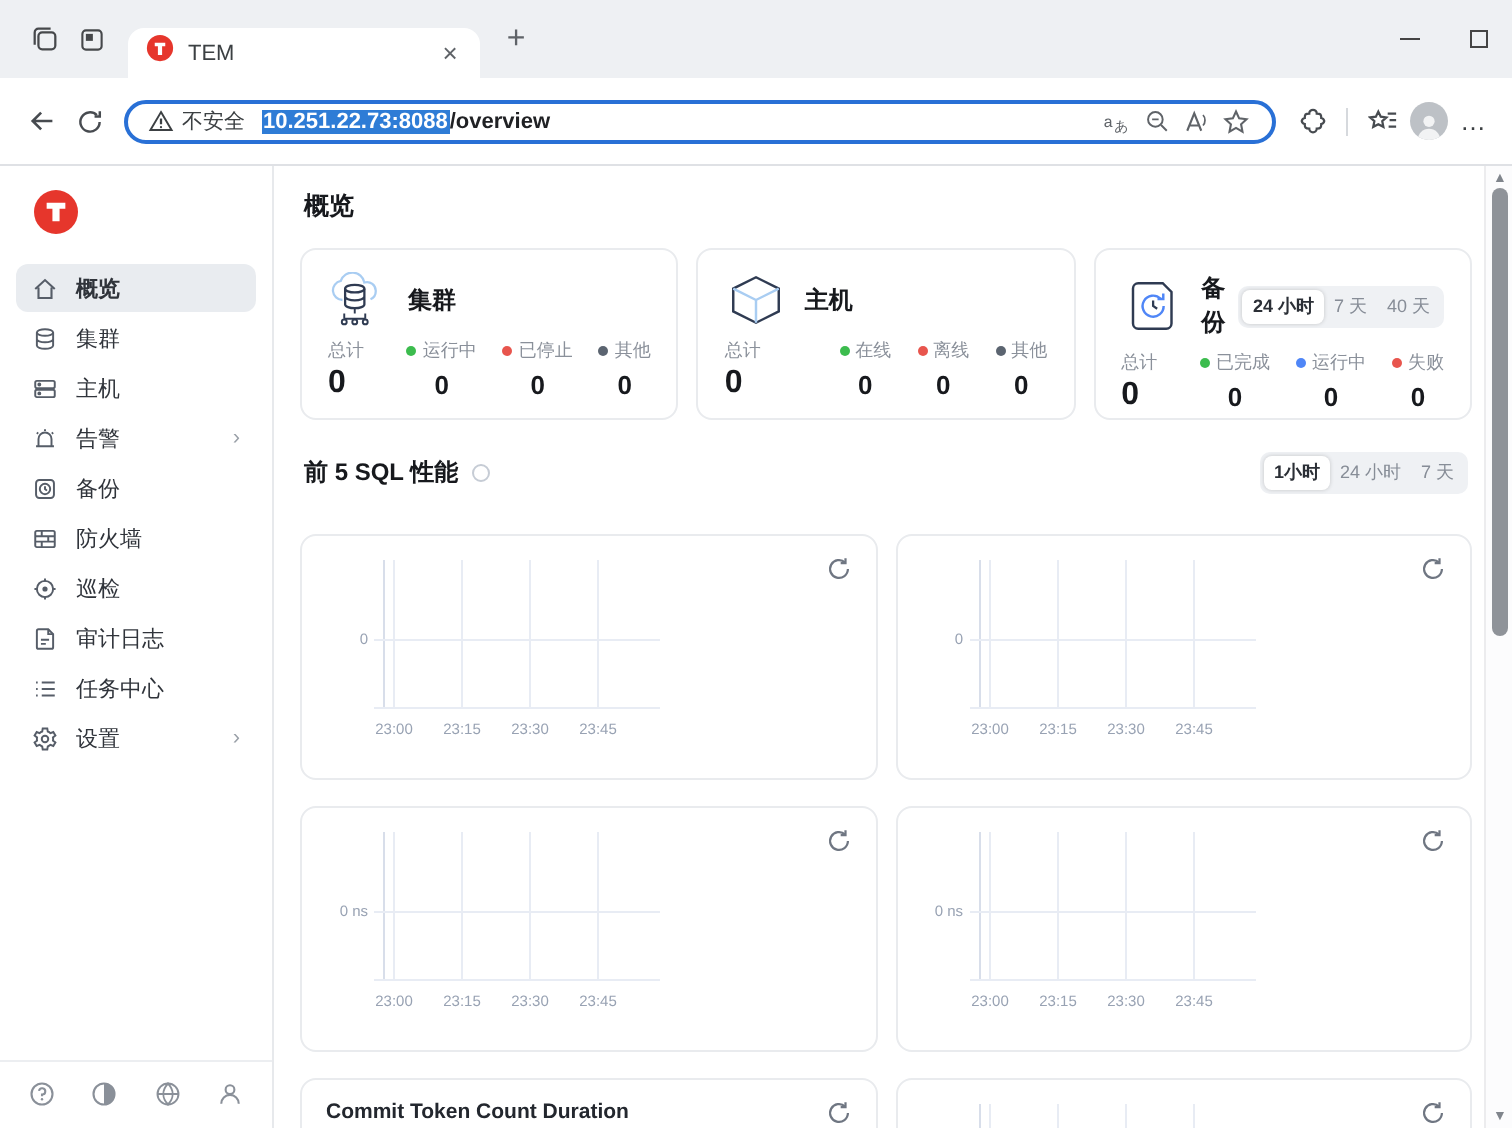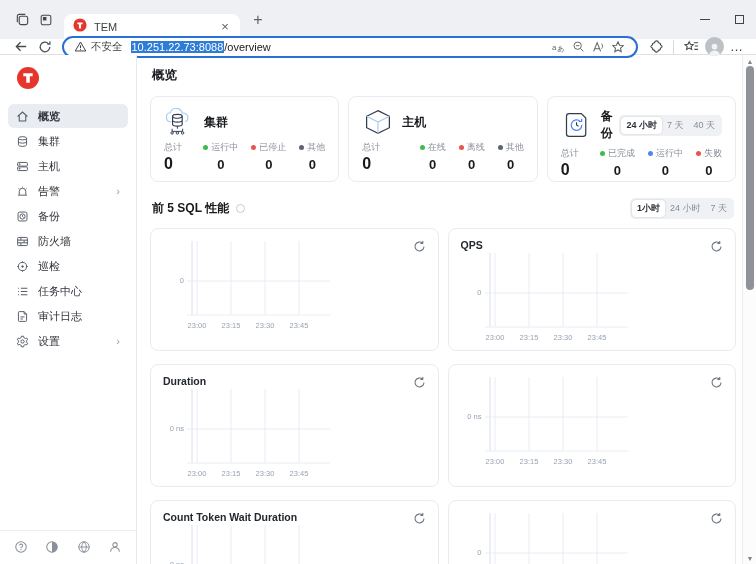--- a/index.html
+++ b/index.html
@@ -14,27 +14,27 @@
     display:flex; align-items:center; padding:0 7px 0 9px; margin-left:6px; }
   .tab-title { font-size:11px; color:#3c4043; margin-left:7px; flex:1; }
   .tab-close { font-size:13px; color:#5f6368; width:16px; height:16px; line-height:15px; text-align:center; border-radius:3px; cursor:pointer; }
   .newtab { width:24px; height:24px; align-self:center; margin-left:6px; text-align:center; line-height:23px; font-size:16px; color:#5f6368; border-radius:4px; cursor:pointer; }
   .wincontrols { margin-left:auto; display:flex; align-self:stretch; }
   .wc { width:34px; display:flex; align-items:center; justify-content:center; color:#444; }
   .wc-min { width:10px; border-top:1px solid #444; display:block; }
   .wc-max { width:9px; height:9px; border:1px solid #444; display:block; }
 
   
-  .toolbar { height:16px; background:#fff; border-bottom:1px solid #dfe1e5; display:flex; align-items:center; padding:0 8px 0 10px; gap:2px; flex-shrink:0; }
+  .toolbar { height:44px; background:#fff; border-bottom:1px solid #dfe1e5; display:flex; align-items:center; padding:0 8px 0 10px; gap:2px; flex-shrink:0; }
   .nav-btn { width:24px; height:24px; display:flex; align-items:center; justify-content:center; color:#474b50; border-radius:4px; cursor:pointer; }
   .addr { flex:0 0 576px; height:22px; border:2px solid #2970d6; border-radius:12px; background:#fff;
     display:flex; align-items:center; padding:0 8px 0 10px; margin:0 4px; }
   .addr .warn { display:flex; align-items:center; color:#3c4043; }
   .sec-label { font-size:10.5px; color:#3c4043; margin:0 8px 0 4px; white-space:nowrap; }
-  .url { font-size:11px; color:#202124; white-space:nowrap; overflow:hidden; flex:1; }
+  .url { font-size:11px; color:#202124; white-space:nowrap; overflow:hidden; flex:1;font-weight:bold; }
   .url .sel { background:#2e7cd6; color:#fff; padding:1px 1px; }
   .pill-ic { width:20px; height:20px; display:flex; align-items:center; justify-content:center; color:#5f6368; cursor:pointer; flex-shrink:0; }
   .tb-right { display:flex; align-items:center; gap:2px; }
   .vdiv { width:1px; height:14px; background:#d6d9dd; margin:0 3px; }
   .avatar { width:19px; height:19px; border-radius:50%; background:#bdc1c6; display:flex; align-items:flex-end; justify-content:center; overflow:hidden; cursor:pointer; }
   .more { font-size:13px; color:#3c4043; letter-spacing:1px; width:22px; text-align:center; cursor:pointer; }
 
   
   .page { flex:1; display:flex; min-height:0; }
   .sidebar { width:137px; border-right:1px solid #e7e9ec; background:#fff; display:flex; flex-direction:column; flex-shrink:0; }
@@ -66,21 +66,21 @@
   .total-val { font-size:16px; font-weight:bold; color:#17191d; }
   .legend { display:flex; gap:13px; }
   .leg-col { text-align:center; }
   .leg-val { font-size:13px; font-weight:bold; color:#17191d; margin-top:3px; }
   .dot { width:5px; height:5px; border-radius:50%; display:inline-block; margin-right:3px; }
 
   .toggle { margin-left:auto; background:#eff1f4; border-radius:5px; padding:2px; display:flex; align-items:center; }
   .tg { font-size:9px; color:#878d97; padding:2px 5px; border-radius:4px; cursor:pointer; white-space:nowrap; }
   .tg.sel { background:#fff; color:#2b2f36; box-shadow:0 0 2px rgba(0,0,0,.18); font-weight:bold; }
 
-  .sql-header { display:flex; align-items:center; margin:16px 2px 9px 2px; }
+  .sql-header { display:flex; align-items:center; margin:16px 2px 20px 2px; }
   .sql-title { font-size:12px; font-weight:bold; color:#17191d; }
   .spinner { width:9px; height:9px; border:1.5px solid #c6ccd5; border-radius:50%; margin-left:7px; }
 
   .charts { display:grid; grid-template-columns:1fr 1fr; gap:13px 9px; }
   .chart-card { border:1px solid #e9ebee; border-radius:8px; height:123px; padding:10px 12px; position:relative; background:#fff; }
   .chart-title { font-size:10.5px; font-weight:bold; color:#23272e; }
   .chart-refresh { position:absolute; top:10px; right:12px; width:13px; height:13px; color:#6f7682; cursor:pointer; }
   .chart-refresh svg { width:13px; height:13px; }
   .plot { position:relative; margin-top:2px; padding-left:24px; }
   .plot svg { display:block; }
@@ -273,35 +273,35 @@
               <svg viewBox="0 0 16 16" fill="none" stroke="currentColor" stroke-width="1.2">
                 <circle cx="8" cy="8" r="5"></circle>
                 <path d="M8 1.5v2M8 12.5v2M1.5 8h2M12.5 8h2"></path>
                 <circle cx="8" cy="8" r="1" fill="currentColor"></circle>
               </svg>
             </span>
             <span class="nav-lb">巡检</span>
           </div>
           <div class="nav-item">
             <span class="nav-ic">
+              <svg viewBox="0 0 16 16" fill="none" stroke="currentColor" stroke-width="1.2">
+                <path d="M10 2H4a1 1 0 0 0-1 1v10a1 1 0 0 0 1 1h8a1 1 0 0 0 1-1V5z"></path>
+                <path d="M10 2v3h3M5.5 8.5h5M5.5 11h3"></path>
+              </svg>
+            </span>
+            <span class="nav-lb">审计日志</span>
+          </div>
+          <div class="nav-item">
+            <span class="nav-ic">
               <svg viewBox="0 0 16 16" fill="none" stroke="currentColor" stroke-width="1.3">
                 <path d="M6 4h8M6 8h8M6 12h8"></path>
                 <path d="M2.5 4h1M2.5 8h1M2.5 12h1"></path>
               </svg>
             </span>
             <span class="nav-lb">任务中心</span>
-          </div>
-          <div class="nav-item">
-            <span class="nav-ic">
-              <svg viewBox="0 0 16 16" fill="none" stroke="currentColor" stroke-width="1.2">
-                <path d="M10 2H4a1 1 0 0 0-1 1v10a1 1 0 0 0 1 1h8a1 1 0 0 0 1-1V5z"></path>
-                <path d="M10 2v3h3M5.5 8.5h5M5.5 11h3"></path>
-              </svg>
-            </span>
-            <span class="nav-lb">审计日志</span>
           </div>
           <div class="nav-item">
             <span class="nav-ic">
               <svg viewBox="0 0 16 16" fill="none" stroke="currentColor" stroke-width="1.2">
                 <circle cx="8" cy="8" r="2"></circle>
                 <path d="M13 8a5 5 0 0 0-.1-1l1.5-1.1-1.3-2.2-1.7.7a5 5 0 0 0-1.7-1L9.4 1.5H6.6l-.3 1.9a5 5 0 0 0-1.7 1l-1.7-.7-1.3 2.2L3.1 7a5 5 0 0 0 0 2l-1.5 1.1 1.3 2.2 1.7-.7a5 5 0 0 0 1.7 1l.3 1.9h2.8l.3-1.9a5 5 0 0 0 1.7-1l1.7.7 1.3-2.2L12.9 9a5 5 0 0 0 .1-1Z"></path>
               </svg>
             </span>
             <span class="nav-lb">设置</span>
             <span class="nav-ch">›</span>
@@ -467,50 +467,26 @@
                 <line x1="0" y1="40" x2="143" y2="40" stroke="#e8ecf4" stroke-width="1"></line>
                 <line x1="0" y1="74" x2="143" y2="74" stroke="#e8ecf4" stroke-width="1"></line>
                 <text x="10" y="87" font-size="7.5" fill="#98a2b3" text-anchor="middle" font-family="Liberation Sans">23:00</text>
                 <text x="44" y="87" font-size="7.5" fill="#98a2b3" text-anchor="middle" font-family="Liberation Sans">23:15</text>
                 <text x="78" y="87" font-size="7.5" fill="#98a2b3" text-anchor="middle" font-family="Liberation Sans">23:30</text>
                 <text x="112" y="87" font-size="7.5" fill="#98a2b3" text-anchor="middle" font-family="Liberation Sans">23:45</text>
               </svg>
             </div>
           </div>
           <div class="chart-card">
-            <div class="chart-title">QPS</div>
             <span class="chart-refresh"><svg viewBox="0 0 14 14" fill="none" stroke="currentColor" stroke-width="1.2">
                 <path d="M11.8 7A4.8 4.8 0 1 1 10.3 3.5"></path>
                 <path d="M10.5 1.2v2.6H7.9"></path>
               </svg></span>
             <div class="plot">
               <span class="y0" style="top: 35px;">0</span>
-              <svg width="150" height="92" viewBox="0 0 150 92">
-                <line x1="5" y1="0" x2="5" y2="74" stroke="#d8deea" stroke-width="1"></line>
-                <line x1="10" y1="0" x2="10" y2="74" stroke="#e8ecf4" stroke-width="1"></line>
-                <line x1="44" y1="0" x2="44" y2="74" stroke="#e8ecf4" stroke-width="1"></line>
-                <line x1="78" y1="0" x2="78" y2="74" stroke="#e8ecf4" stroke-width="1"></line>
-                <line x1="112" y1="0" x2="112" y2="74" stroke="#e8ecf4" stroke-width="1"></line>
-                <line x1="0" y1="40" x2="143" y2="40" stroke="#e8ecf4" stroke-width="1"></line>
-                <line x1="0" y1="74" x2="143" y2="74" stroke="#e8ecf4" stroke-width="1"></line>
-                <text x="10" y="87" font-size="7.5" fill="#98a2b3" text-anchor="middle" font-family="Liberation Sans">23:00</text>
-                <text x="44" y="87" font-size="7.5" fill="#98a2b3" text-anchor="middle" font-family="Liberation Sans">23:15</text>
-                <text x="78" y="87" font-size="7.5" fill="#98a2b3" text-anchor="middle" font-family="Liberation Sans">23:30</text>
-                <text x="112" y="87" font-size="7.5" fill="#98a2b3" text-anchor="middle" font-family="Liberation Sans">23:45</text>
-              </svg>
-            </div>
-          </div>
-          <div class="chart-card">
-            <div class="chart-title">Duration</div>
-            <span class="chart-refresh"><svg viewBox="0 0 14 14" fill="none" stroke="currentColor" stroke-width="1.2">
-                <path d="M11.8 7A4.8 4.8 0 1 1 10.3 3.5"></path>
-                <path d="M10.5 1.2v2.6H7.9"></path>
-              </svg></span>
-            <div class="plot">
-              <span class="y0" style="top: 35px;">0 ns</span>
               <svg width="150" height="92" viewBox="0 0 150 92">
                 <line x1="5" y1="0" x2="5" y2="74" stroke="#d8deea" stroke-width="1"></line>
                 <line x1="10" y1="0" x2="10" y2="74" stroke="#e8ecf4" stroke-width="1"></line>
                 <line x1="44" y1="0" x2="44" y2="74" stroke="#e8ecf4" stroke-width="1"></line>
                 <line x1="78" y1="0" x2="78" y2="74" stroke="#e8ecf4" stroke-width="1"></line>
                 <line x1="112" y1="0" x2="112" y2="74" stroke="#e8ecf4" stroke-width="1"></line>
                 <line x1="0" y1="40" x2="143" y2="40" stroke="#e8ecf4" stroke-width="1"></line>
                 <line x1="0" y1="74" x2="143" y2="74" stroke="#e8ecf4" stroke-width="1"></line>
                 <text x="10" y="87" font-size="7.5" fill="#98a2b3" text-anchor="middle" font-family="Liberation Sans">23:00</text>
                 <text x="44" y="87" font-size="7.5" fill="#98a2b3" text-anchor="middle" font-family="Liberation Sans">23:15</text>
@@ -535,21 +511,43 @@
                 <line x1="0" y1="40" x2="143" y2="40" stroke="#e8ecf4" stroke-width="1"></line>
                 <line x1="0" y1="74" x2="143" y2="74" stroke="#e8ecf4" stroke-width="1"></line>
                 <text x="10" y="87" font-size="7.5" fill="#98a2b3" text-anchor="middle" font-family="Liberation Sans">23:00</text>
                 <text x="44" y="87" font-size="7.5" fill="#98a2b3" text-anchor="middle" font-family="Liberation Sans">23:15</text>
                 <text x="78" y="87" font-size="7.5" fill="#98a2b3" text-anchor="middle" font-family="Liberation Sans">23:30</text>
                 <text x="112" y="87" font-size="7.5" fill="#98a2b3" text-anchor="middle" font-family="Liberation Sans">23:45</text>
               </svg>
             </div>
           </div>
           <div class="chart-card">
-            <div class="chart-title">Count Token Wait Duration</div>
+            <span class="chart-refresh"><svg viewBox="0 0 14 14" fill="none" stroke="currentColor" stroke-width="1.2">
+                <path d="M11.8 7A4.8 4.8 0 1 1 10.3 3.5"></path>
+                <path d="M10.5 1.2v2.6H7.9"></path>
+              </svg></span>
+            <div class="plot">
+              <span class="y0" style="top: 35px;">0 ns</span>
+              <svg width="150" height="92" viewBox="0 0 150 92">
+                <line x1="5" y1="0" x2="5" y2="74" stroke="#d8deea" stroke-width="1"></line>
+                <line x1="10" y1="0" x2="10" y2="74" stroke="#e8ecf4" stroke-width="1"></line>
+                <line x1="44" y1="0" x2="44" y2="74" stroke="#e8ecf4" stroke-width="1"></line>
+                <line x1="78" y1="0" x2="78" y2="74" stroke="#e8ecf4" stroke-width="1"></line>
+                <line x1="112" y1="0" x2="112" y2="74" stroke="#e8ecf4" stroke-width="1"></line>
+                <line x1="0" y1="40" x2="143" y2="40" stroke="#e8ecf4" stroke-width="1"></line>
+                <line x1="0" y1="74" x2="143" y2="74" stroke="#e8ecf4" stroke-width="1"></line>
+                <text x="10" y="87" font-size="7.5" fill="#98a2b3" text-anchor="middle" font-family="Liberation Sans">23:00</text>
+                <text x="44" y="87" font-size="7.5" fill="#98a2b3" text-anchor="middle" font-family="Liberation Sans">23:15</text>
+                <text x="78" y="87" font-size="7.5" fill="#98a2b3" text-anchor="middle" font-family="Liberation Sans">23:30</text>
+                <text x="112" y="87" font-size="7.5" fill="#98a2b3" text-anchor="middle" font-family="Liberation Sans">23:45</text>
+              </svg>
+            </div>
+          </div>
+          <div class="chart-card">
+            <div class="chart-title">Commit Token Count Duration</div>
             <span class="chart-refresh"><svg viewBox="0 0 14 14" fill="none" stroke="currentColor" stroke-width="1.2">
                 <path d="M11.8 7A4.8 4.8 0 1 1 10.3 3.5"></path>
                 <path d="M10.5 1.2v2.6H7.9"></path>
               </svg></span>
             <div class="plot">
               <span class="y0" style="top: 35px;">0 ns</span>
               <svg width="150" height="92" viewBox="0 0 150 92">
                 <line x1="5" y1="0" x2="5" y2="74" stroke="#d8deea" stroke-width="1"></line>
                 <line x1="10" y1="0" x2="10" y2="74" stroke="#e8ecf4" stroke-width="1"></line>
                 <line x1="44" y1="0" x2="44" y2="74" stroke="#e8ecf4" stroke-width="1"></line>

